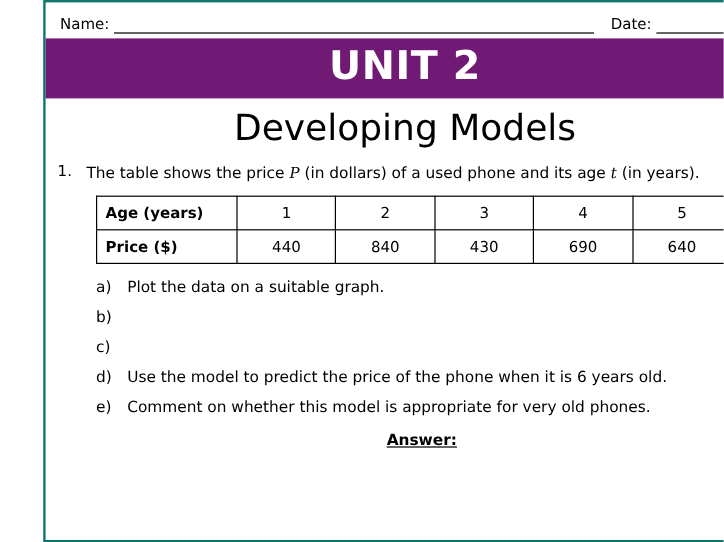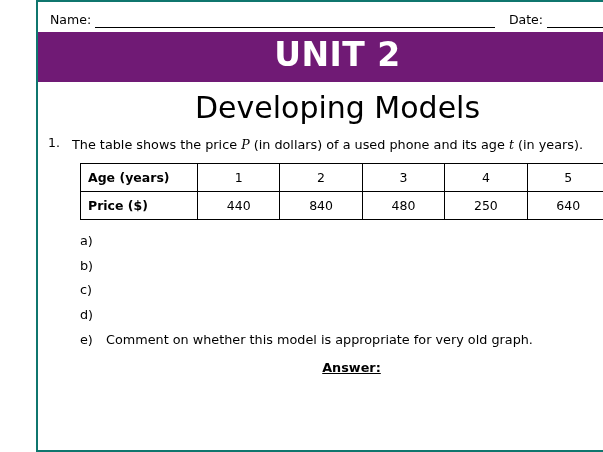--- a/index.html
+++ b/index.html
@@ -172,43 +172,45 @@
             <td>1</td>
             <td>2</td>
             <td>3</td>
             <td>4</td>
             <td>5</td>
           </tr>
           <tr>
             <td class="rowhead">Price ($)</td>
             <td>440</td>
             <td>840</td>
-            <td>480</td>
-            <td>250</td>
+            <td>430</td>
+            <td>690</td>
             <td>640</td>
           </tr>
         </tbody>
           </table>
 
         <ol class="parts">
           <li>
             <span class="plabel">a)</span>
+            <span>Plot the data on a suitable graph.</span>
           </li>
           <li>
             <span class="plabel">b)</span>
           </li>
           <li>
             <span class="plabel">c)</span>
           </li>
           <li>
             <span class="plabel">d)</span>
+            <span>Use the model to predict the price of the phone when it is 6 years old.</span>
           </li>
           <li>
             <span class="plabel">e)</span>
-            <span>Comment on whether this model is appropriate for very old graph.</span>
+            <span>Comment on whether this model is appropriate for very old phones.</span>
           </li>
         </ol>
 
         <div class="answer">Answer:</div>
       </div>
     </div>
   </div>
 
 </div>
 

